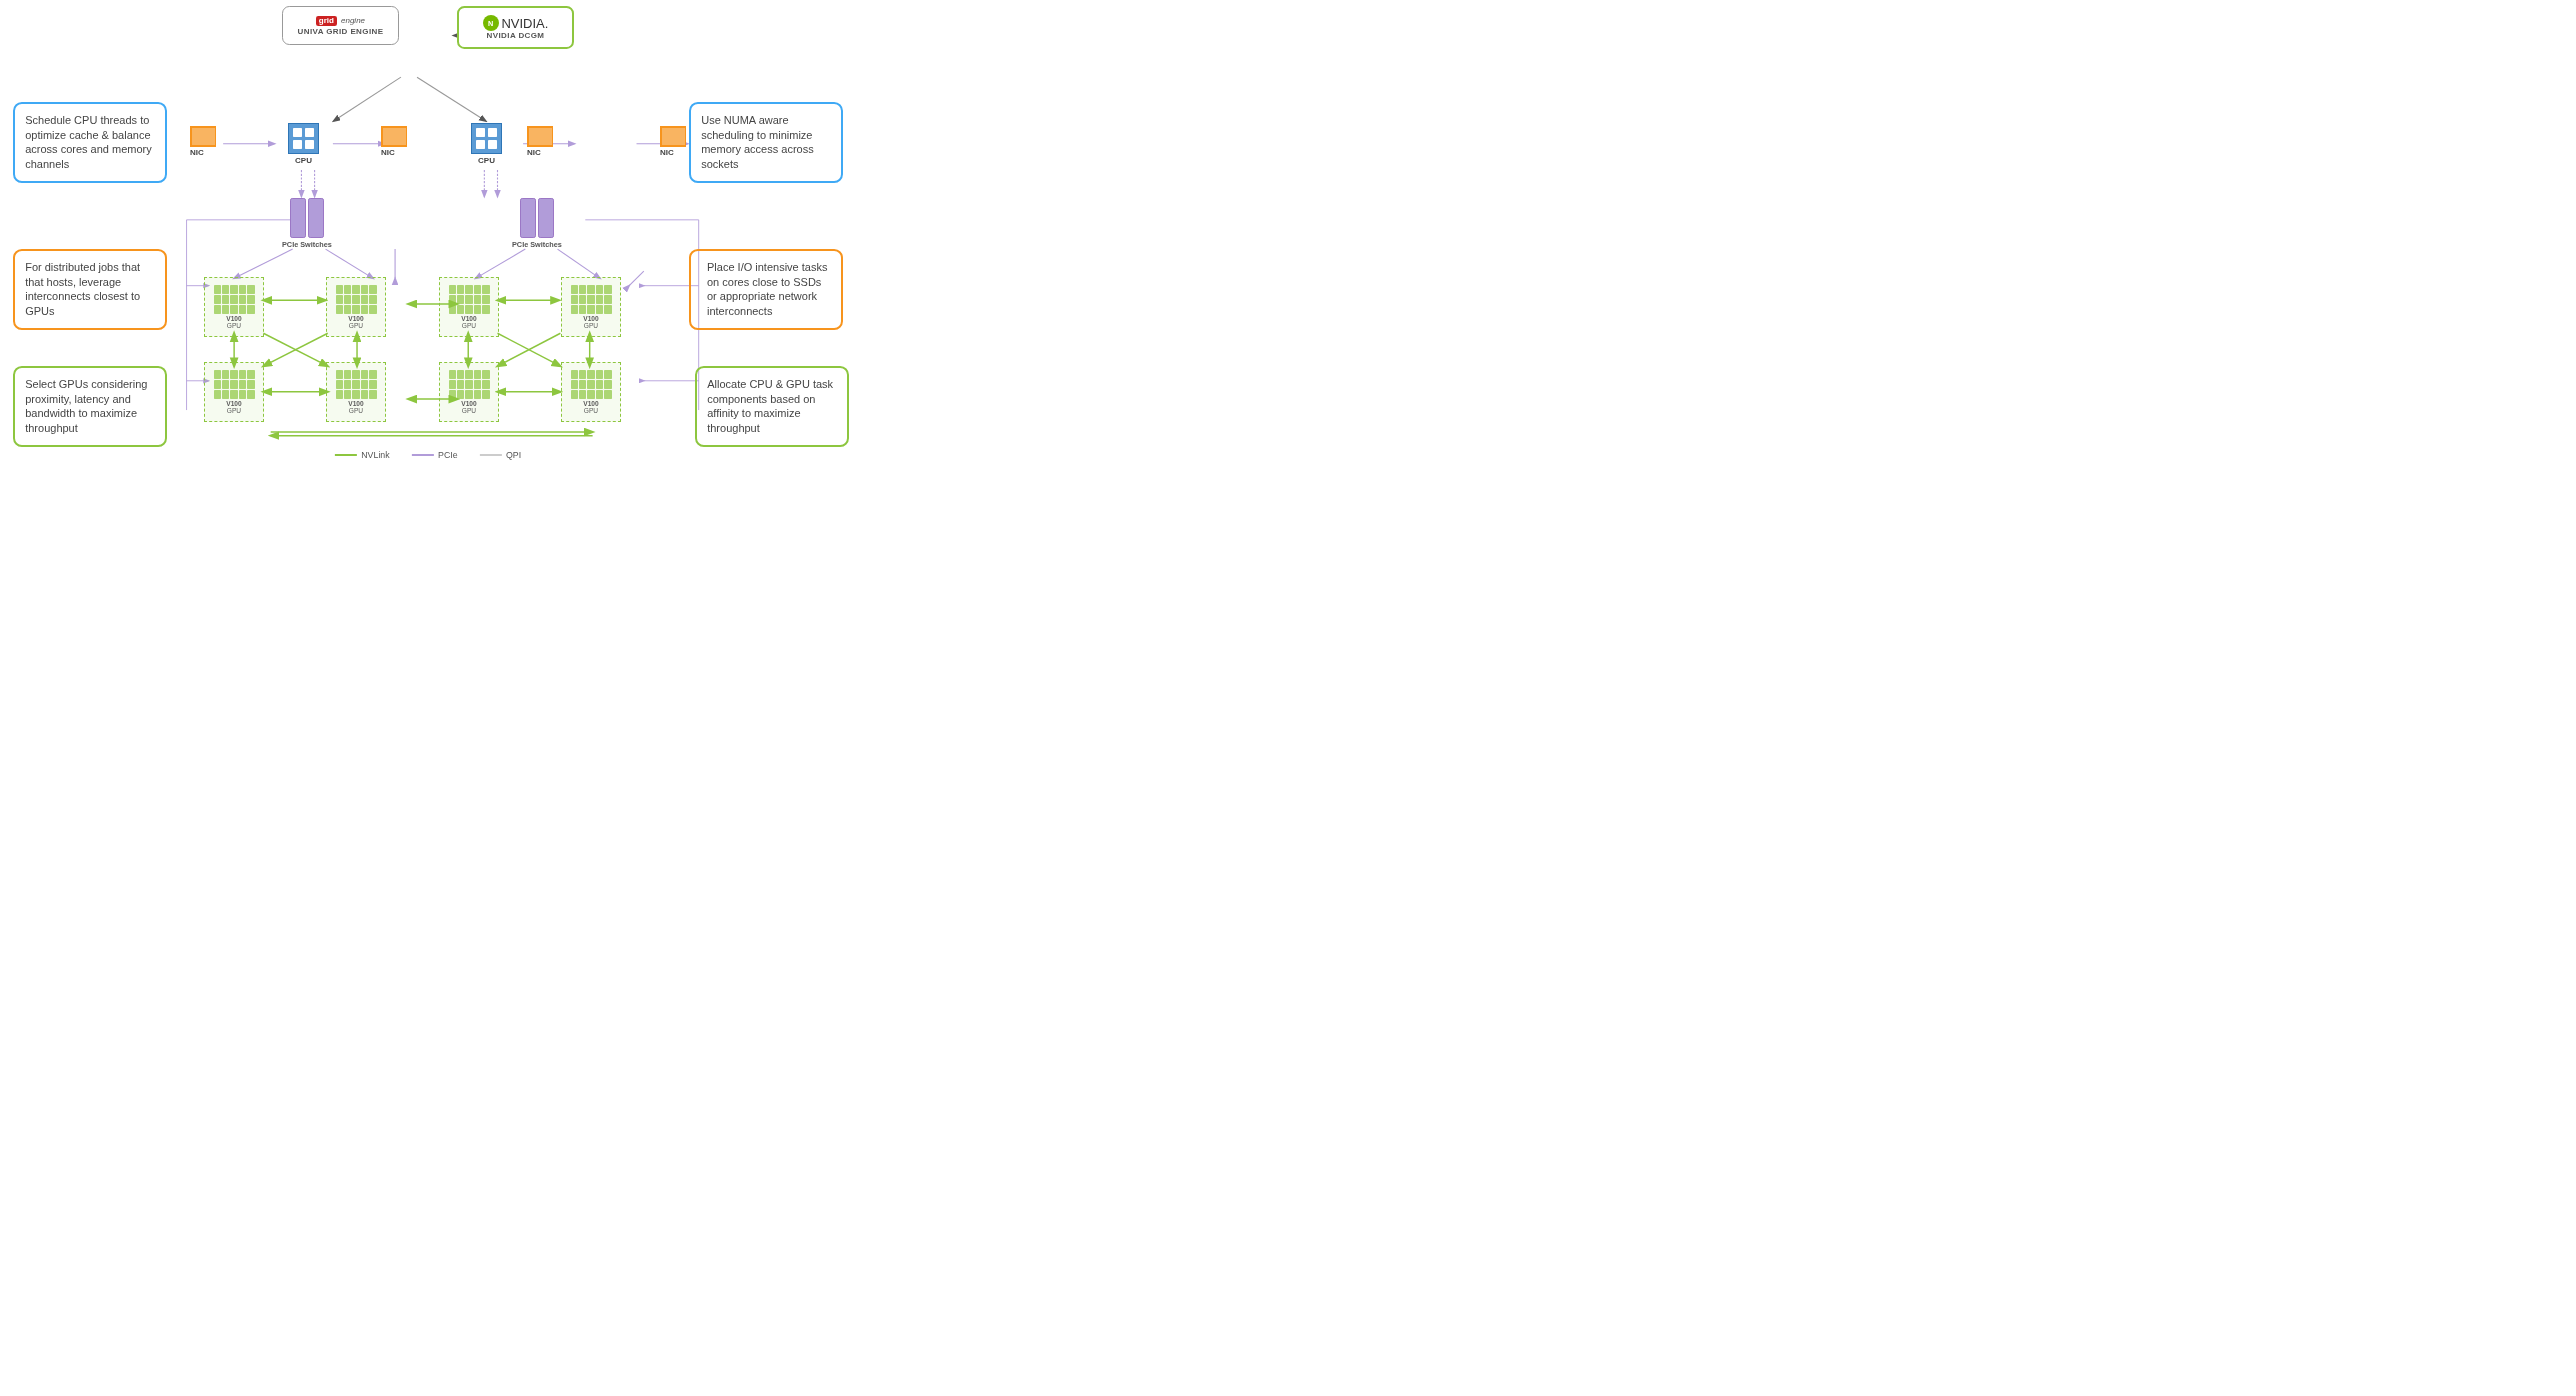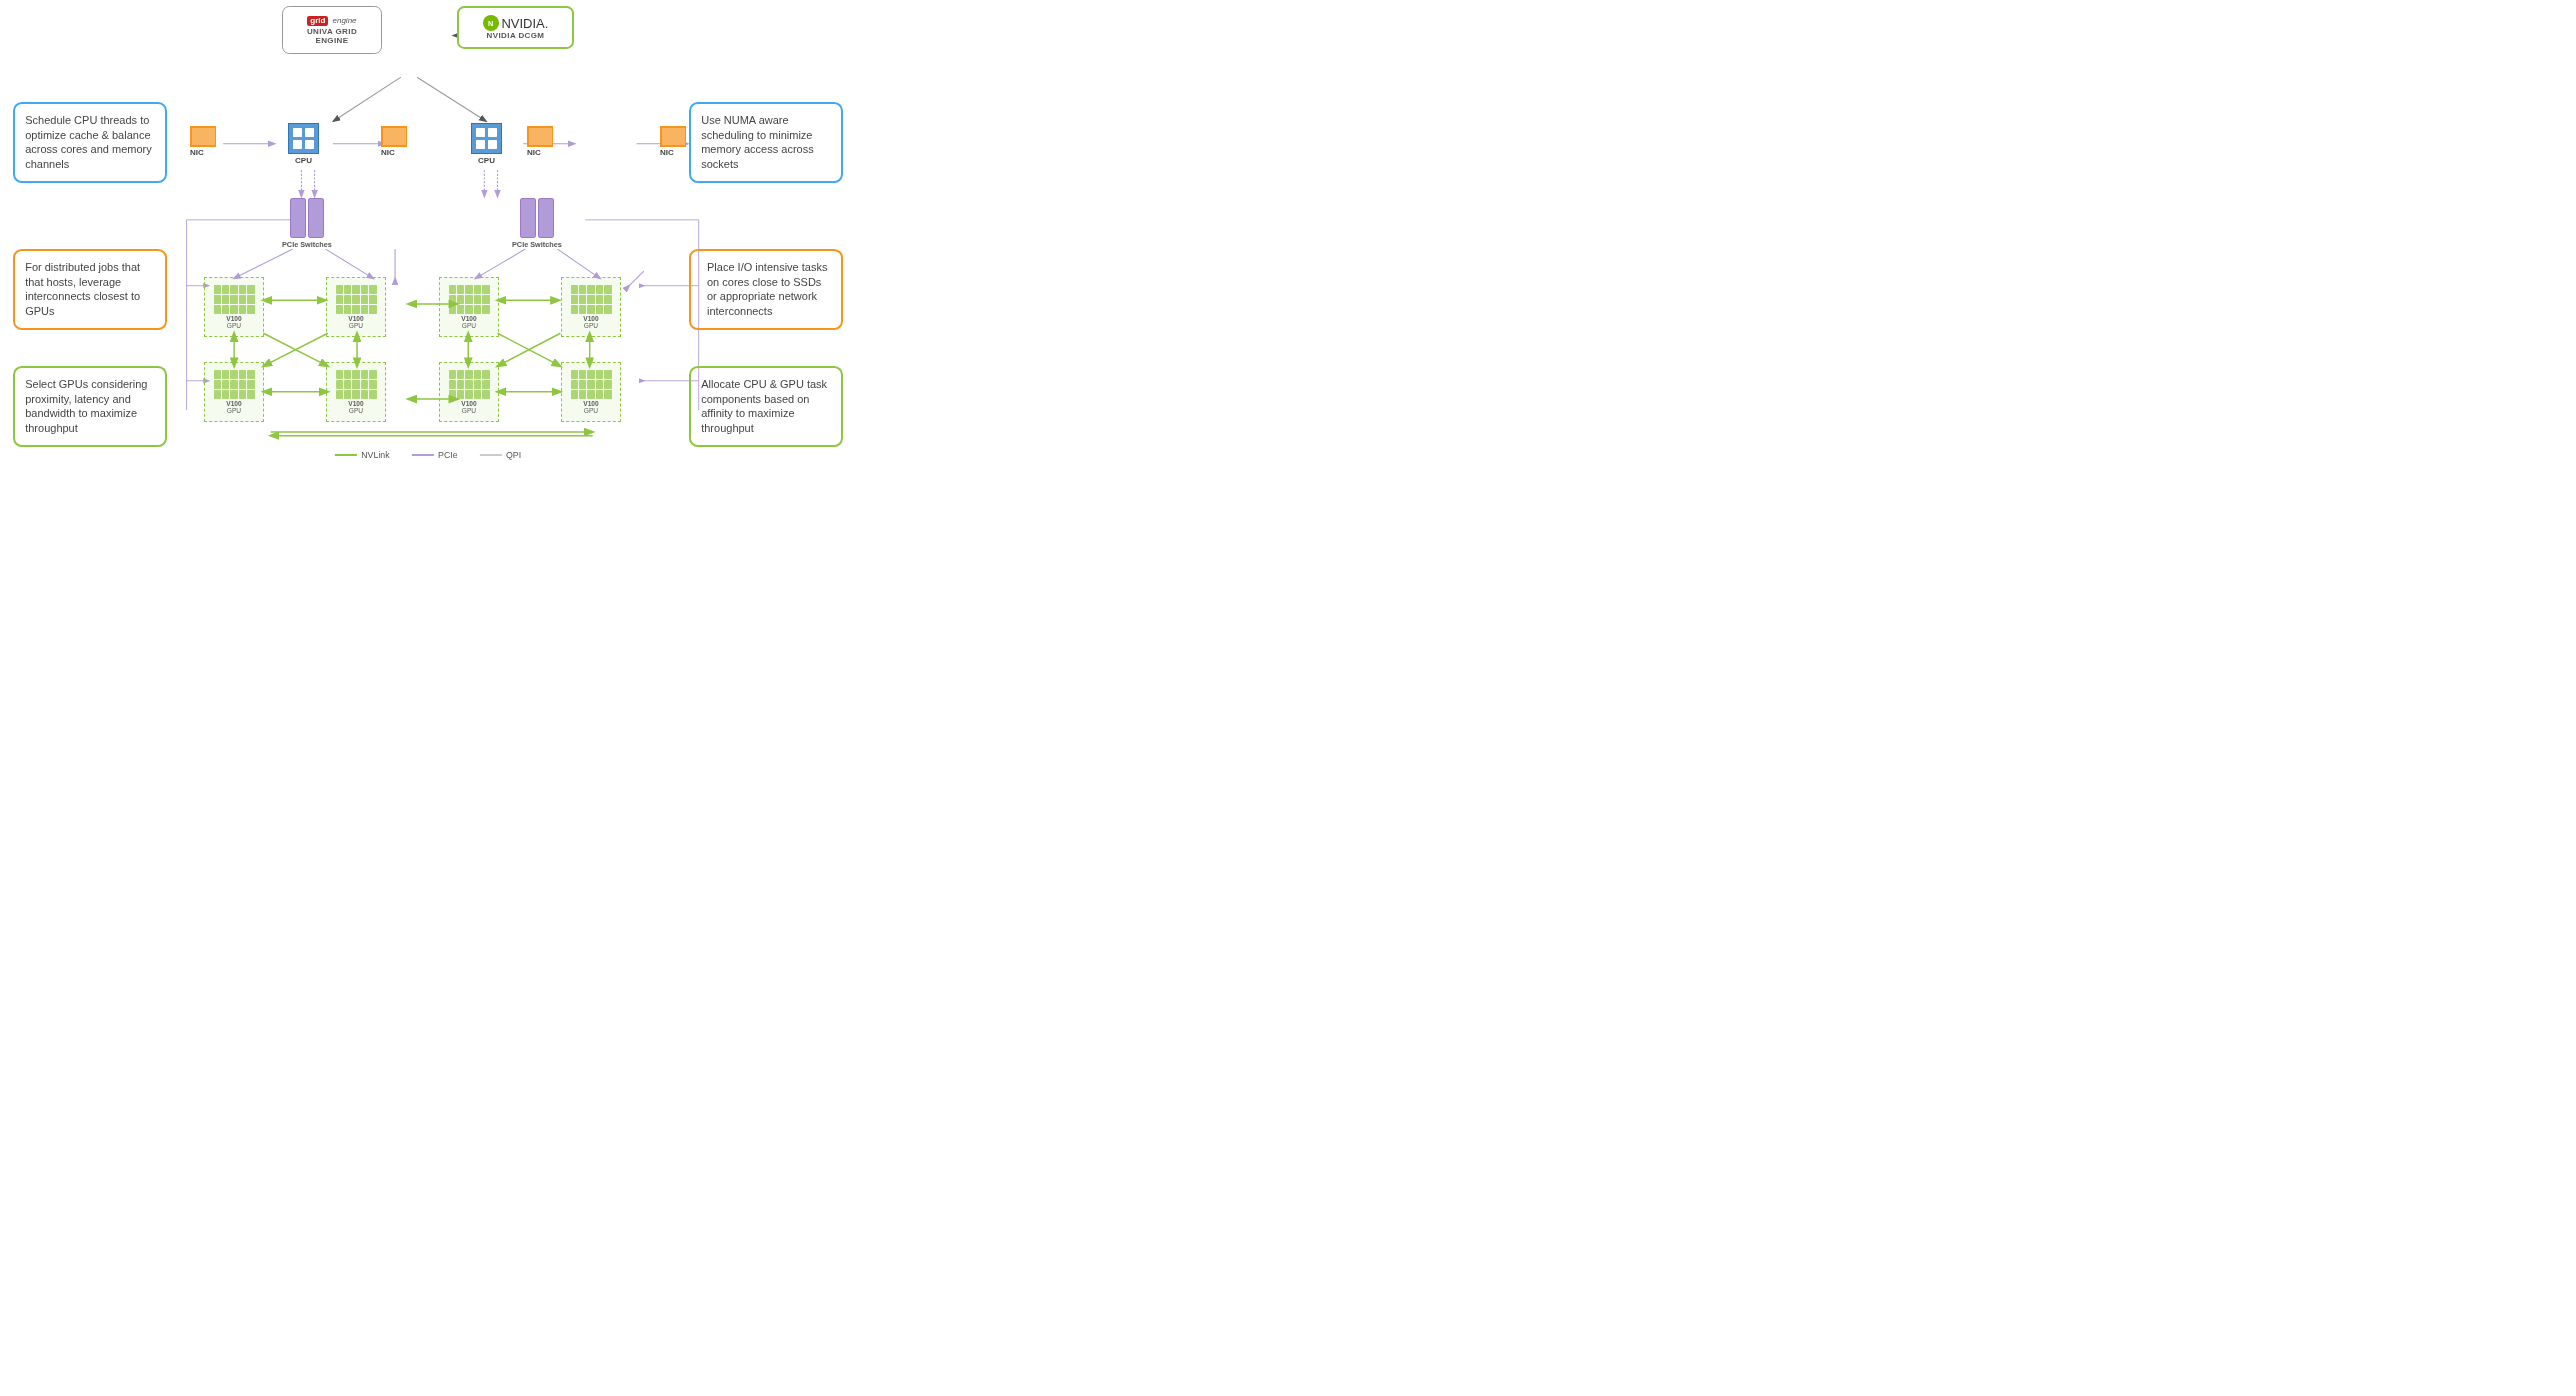--- a/index.html
+++ b/index.html
@@ -35,21 +35,21 @@
     .grid-engine-box {
       position: absolute;
       top: 5.9px;
       left: 50%;
       transform: translateX(-146px);
       border: 1.5px solid #999;
       border-radius: 7.3px;
       padding: 7.3px 13px;
       text-align: center;
       background: #fff;
-      width: 100px;
+      width: 117px;
     }
     .grid-engine-logo {
       font-size: 9.5px;
       color: #555;
       margin-bottom: 1.5px;
     }
     .grid-engine-label {
       font-size: 8px;
       font-weight: bold;
       color: #555;
@@ -359,21 +359,21 @@
   </div>
 
   <div class="info-box info-box-orange" style="right:13px; top:249px; width:154px;padding-left:16px;">
     <span>Place I/O intensive tasks on cores close to SSDs or appropriate network interconnects</span>
   </div>
 
   <div class="info-box info-box-green" style="left:13px; top:366px; width:154px;">
     <span>Select GPUs considering proximity, latency and bandwidth to maximize throughput</span>
   </div>
 
-  <div class="info-box info-box-green" style="right:13px; top:366px; width:154px;">
+  <div class="info-box info-box-green" style="right:7px; top:366px; width:154px;">
     <span>Allocate CPU &amp; GPU task components based on affinity to maximize throughput</span>
   </div>
 
   <div class="cpu-block" style="left:288px; top:123px;">
     <div class="cpu-icon">
       <div class="cpu-core"></div>
       <div class="cpu-core"></div>
       <div class="cpu-core"></div>
       <div class="cpu-core"></div>
     </div>

